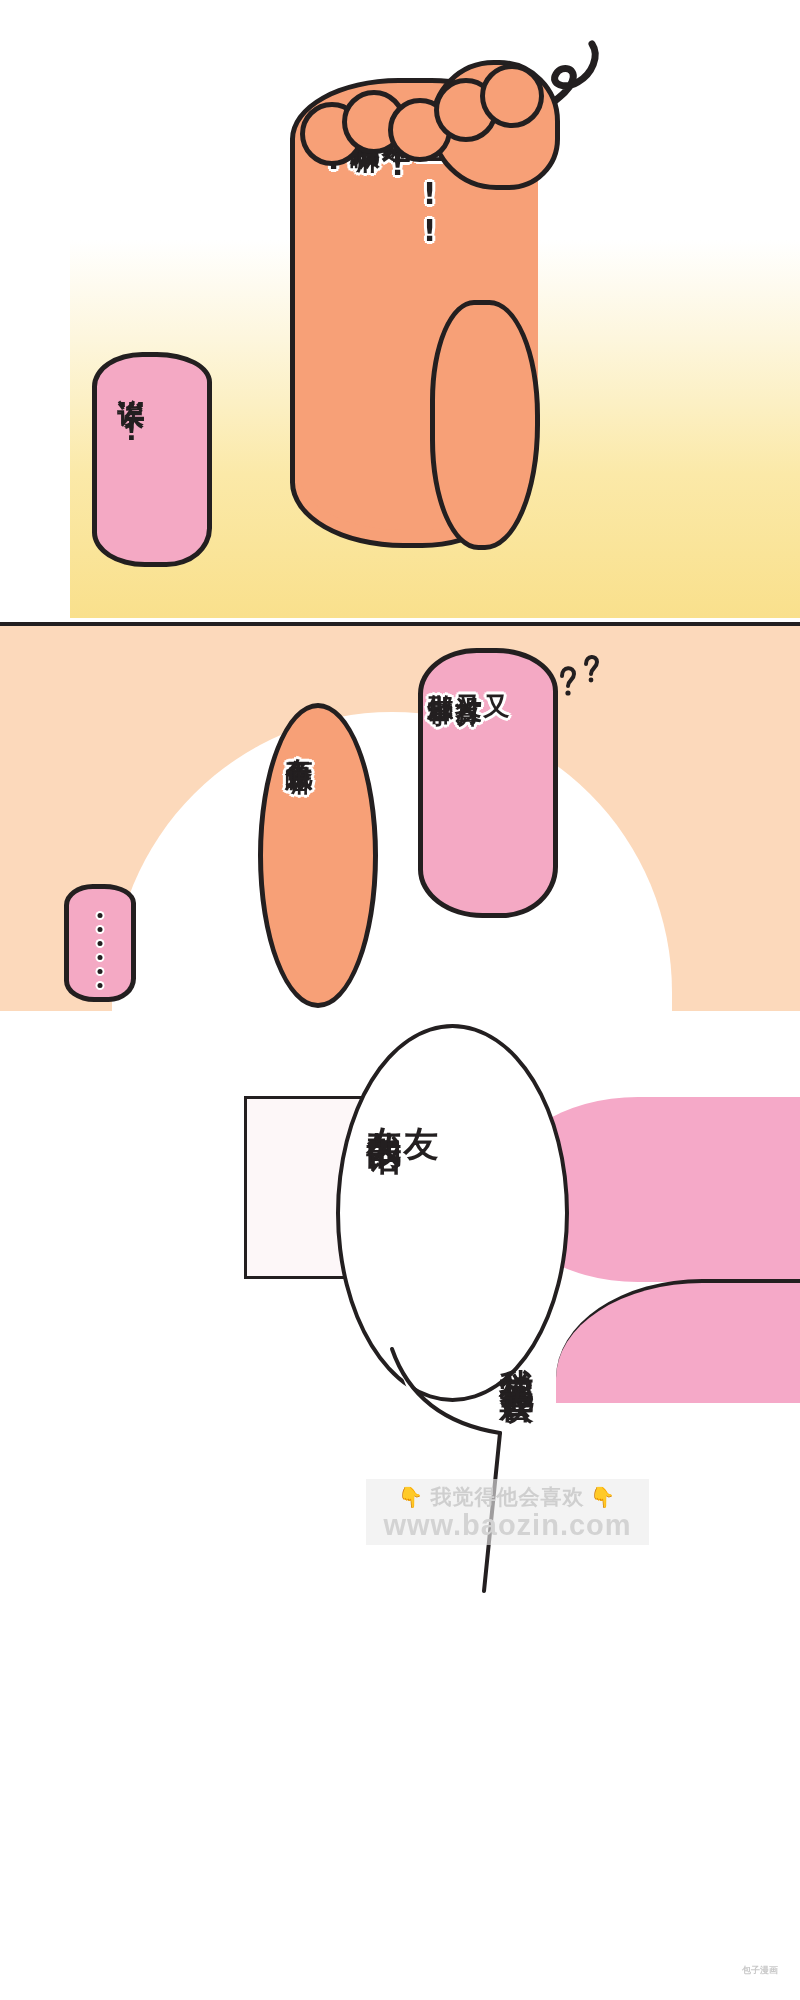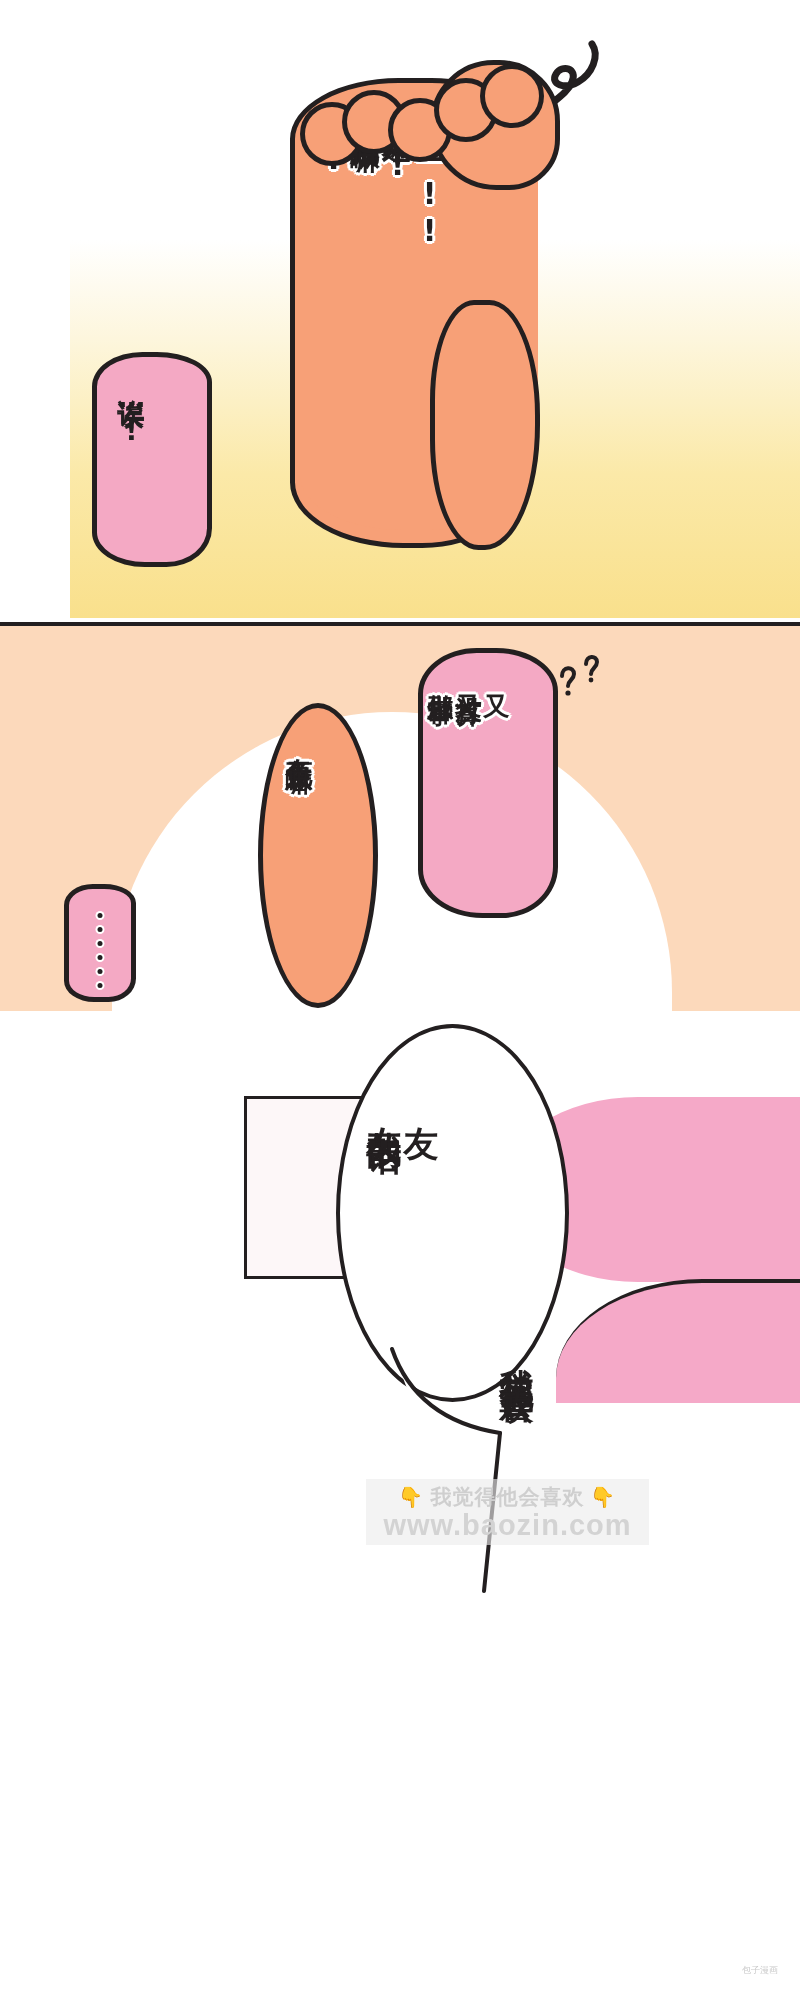--- a/index.html
+++ b/index.html
@@ -86,21 +86,21 @@
   #p3-vtext2 .vcol{font-size:34px;letter-spacing:4px;color:#231f20;}
 
   
   #watermark{position:absolute;left:366px;top:1479px;width:283px;height:66px;
       background:rgba(235,235,235,.62);display:flex;flex-direction:column;
       align-items:center;justify-content:center;}
   #wm-row1{display:flex;align-items:center;gap:6px;
       font-size:21px;color:#cfcfcf;font-weight:bold;letter-spacing:1px;}
   #wm-row2{font-size:29px;color:#d3d3d3;font-weight:bold;letter-spacing:1px;margin-top:-2px;}
   .handglyph{font-size:20px;}
-  #wm-corner{position:absolute;right:6px;bottom:2px;font-size:9px;color:#c9c9c9;}
+  #wm-corner{position:absolute;right:6px;bottom:2px;font-size:9px;color:#c9c9c9;font-weight:bold;}
 </style>
 </head>
 <body>
 
 <div class="page">
 
   <div class="panel" id="panel1">
     <div class="bgfill"></div>
 
     <svg class="squiggle" style="left:520px;top:30px;" width="90" height="110" viewBox="0 0 90 110">

